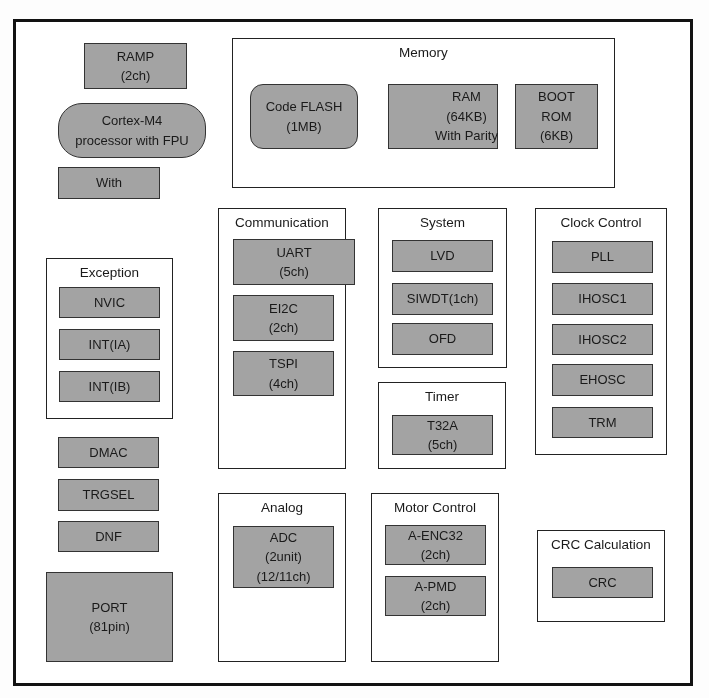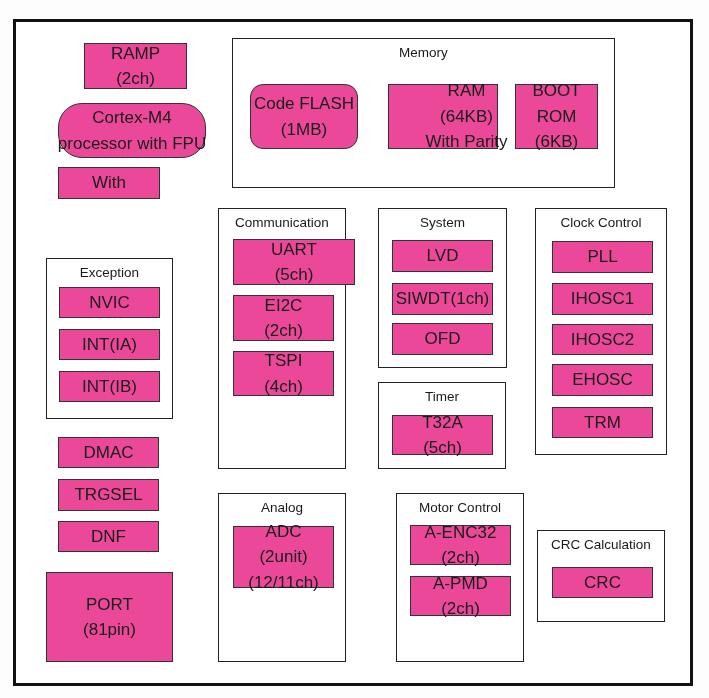--- a/index.html
+++ b/index.html
@@ -15,27 +15,27 @@
   .outer {
     position: absolute;
     box-sizing: border-box;
     border: 3px solid #121212;
     background: #ffffff;
   }
   .box {
     position: absolute;
     box-sizing: border-box;
     border: 1.4px solid #333333;
-    background: #ec4899;
+    background: #a3a3a3;
     display: flex;
     flex-direction: column;
     align-items: center;
     justify-content: center;
     text-align: center;
-    font-size: 17px;
+    font-size: 13px;
     line-height: 1.5;
     white-space: nowrap;
   }
   .group {
     position: absolute;
     box-sizing: border-box;
     border: 1.6px solid #222222;
     background: #ffffff;
   }
   .group-title {
@@ -175,21 +175,21 @@
 
   <div class="group" style="left:218px; top:493px; width:128px; height:169px;">
     <div class="group-title">Analog</div>
     <div class="box" style="left:14px; top:32px; width:101px; height:62px;">
       <span>ADC</span>
       <span>(2unit)</span>
       <span>(12/11ch)</span>
     </div>
   </div>
 
-  <div class="group" style="left:396px; top:493px; width:128px; height:169px;">
+  <div class="group" style="left:371px; top:493px; width:128px; height:169px;">
     <div class="group-title">Motor Control</div>
     <div class="box" style="left:13px; top:31px; width:101px; height:40px;">
       <span>A-ENC32</span>
       <span>(2ch)</span>
     </div>
     <div class="box" style="left:13px; top:82px; width:101px; height:40px;">
       <span>A-PMD</span>
       <span>(2ch)</span>
     </div>
   </div>

